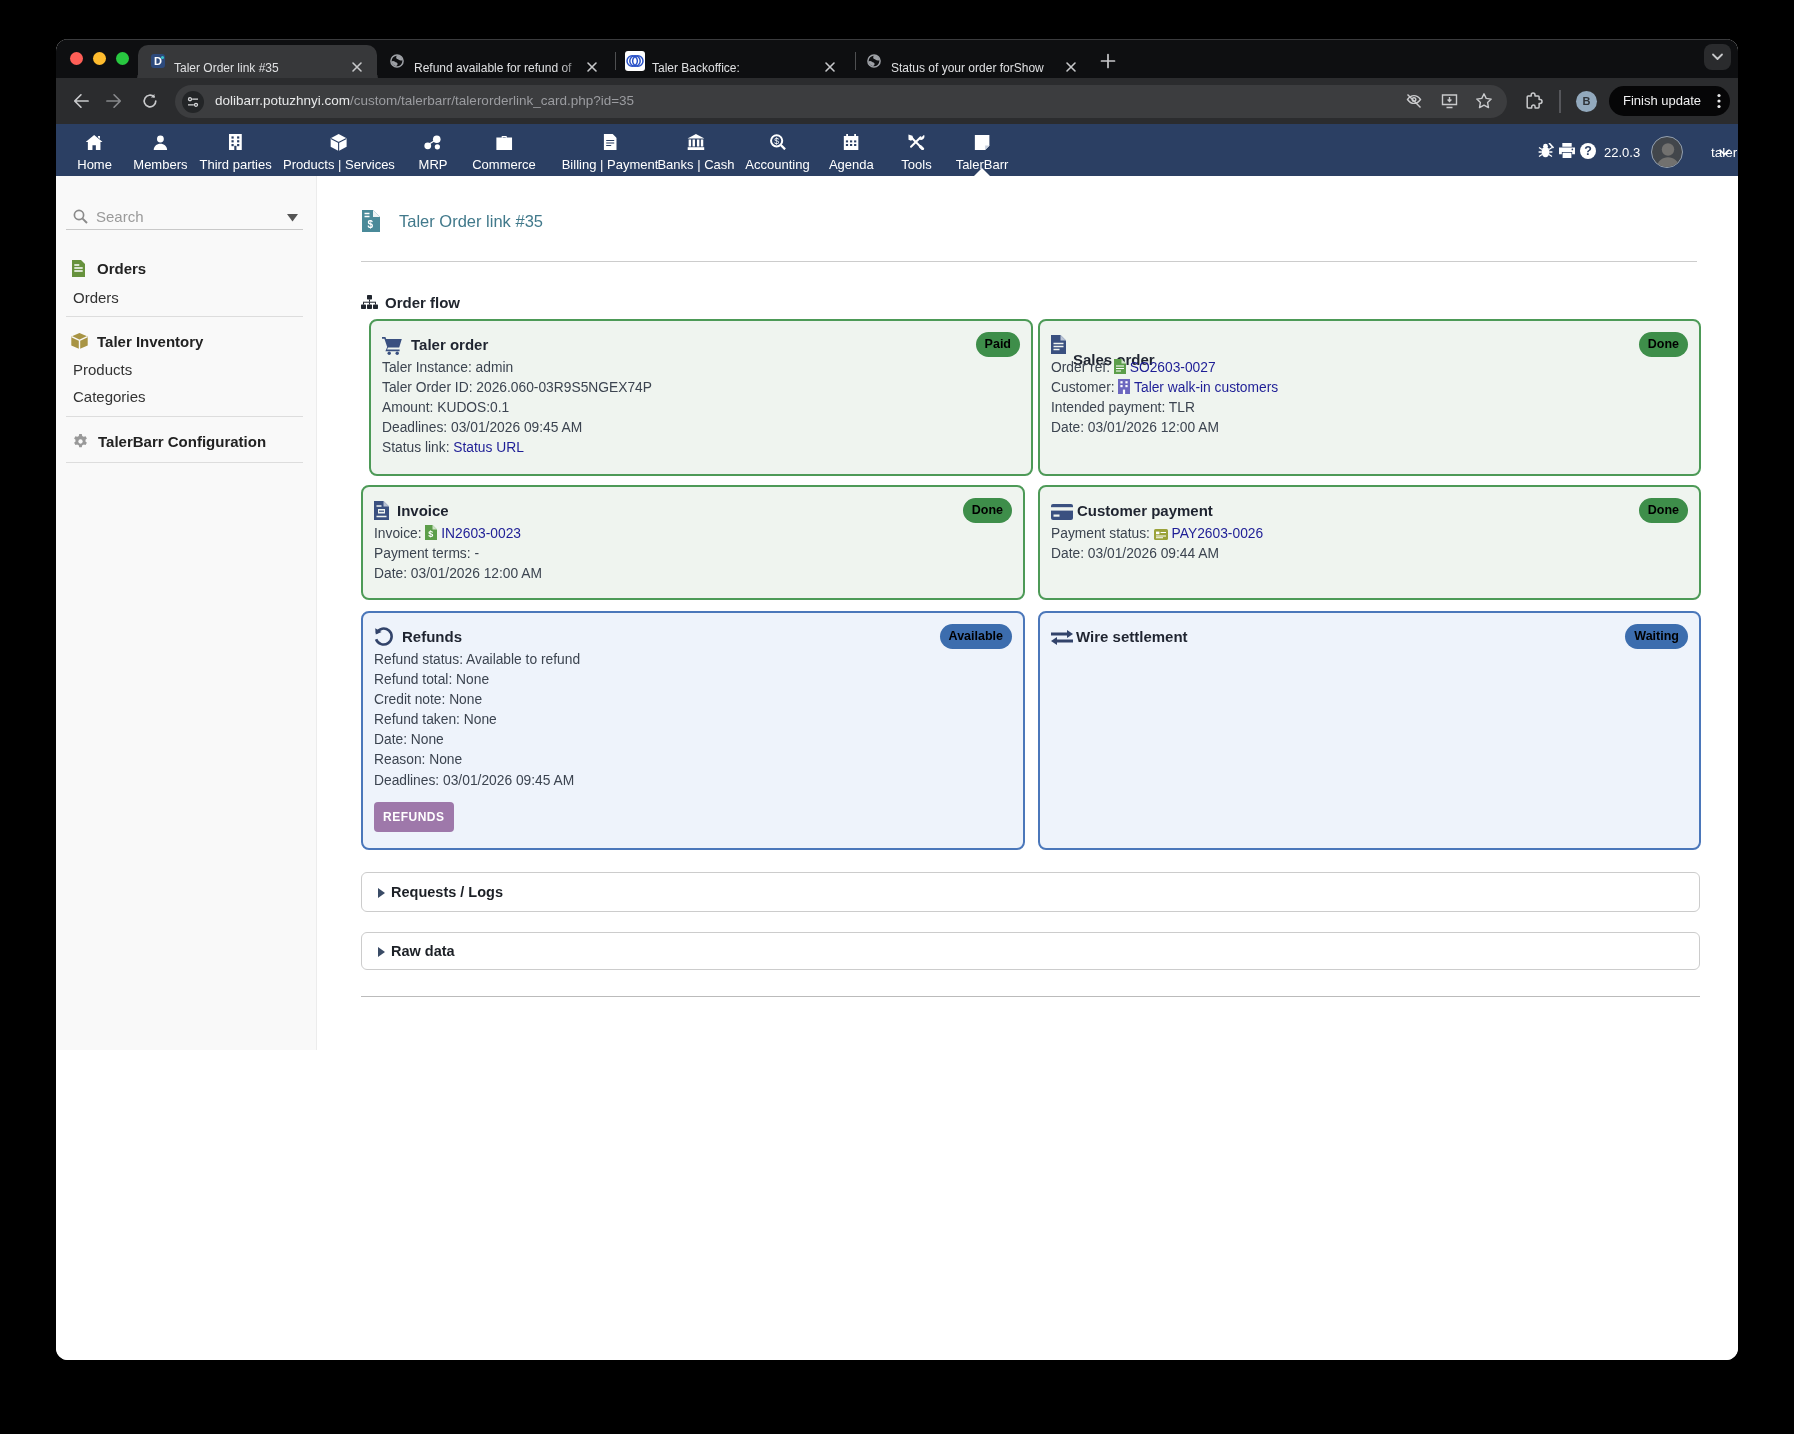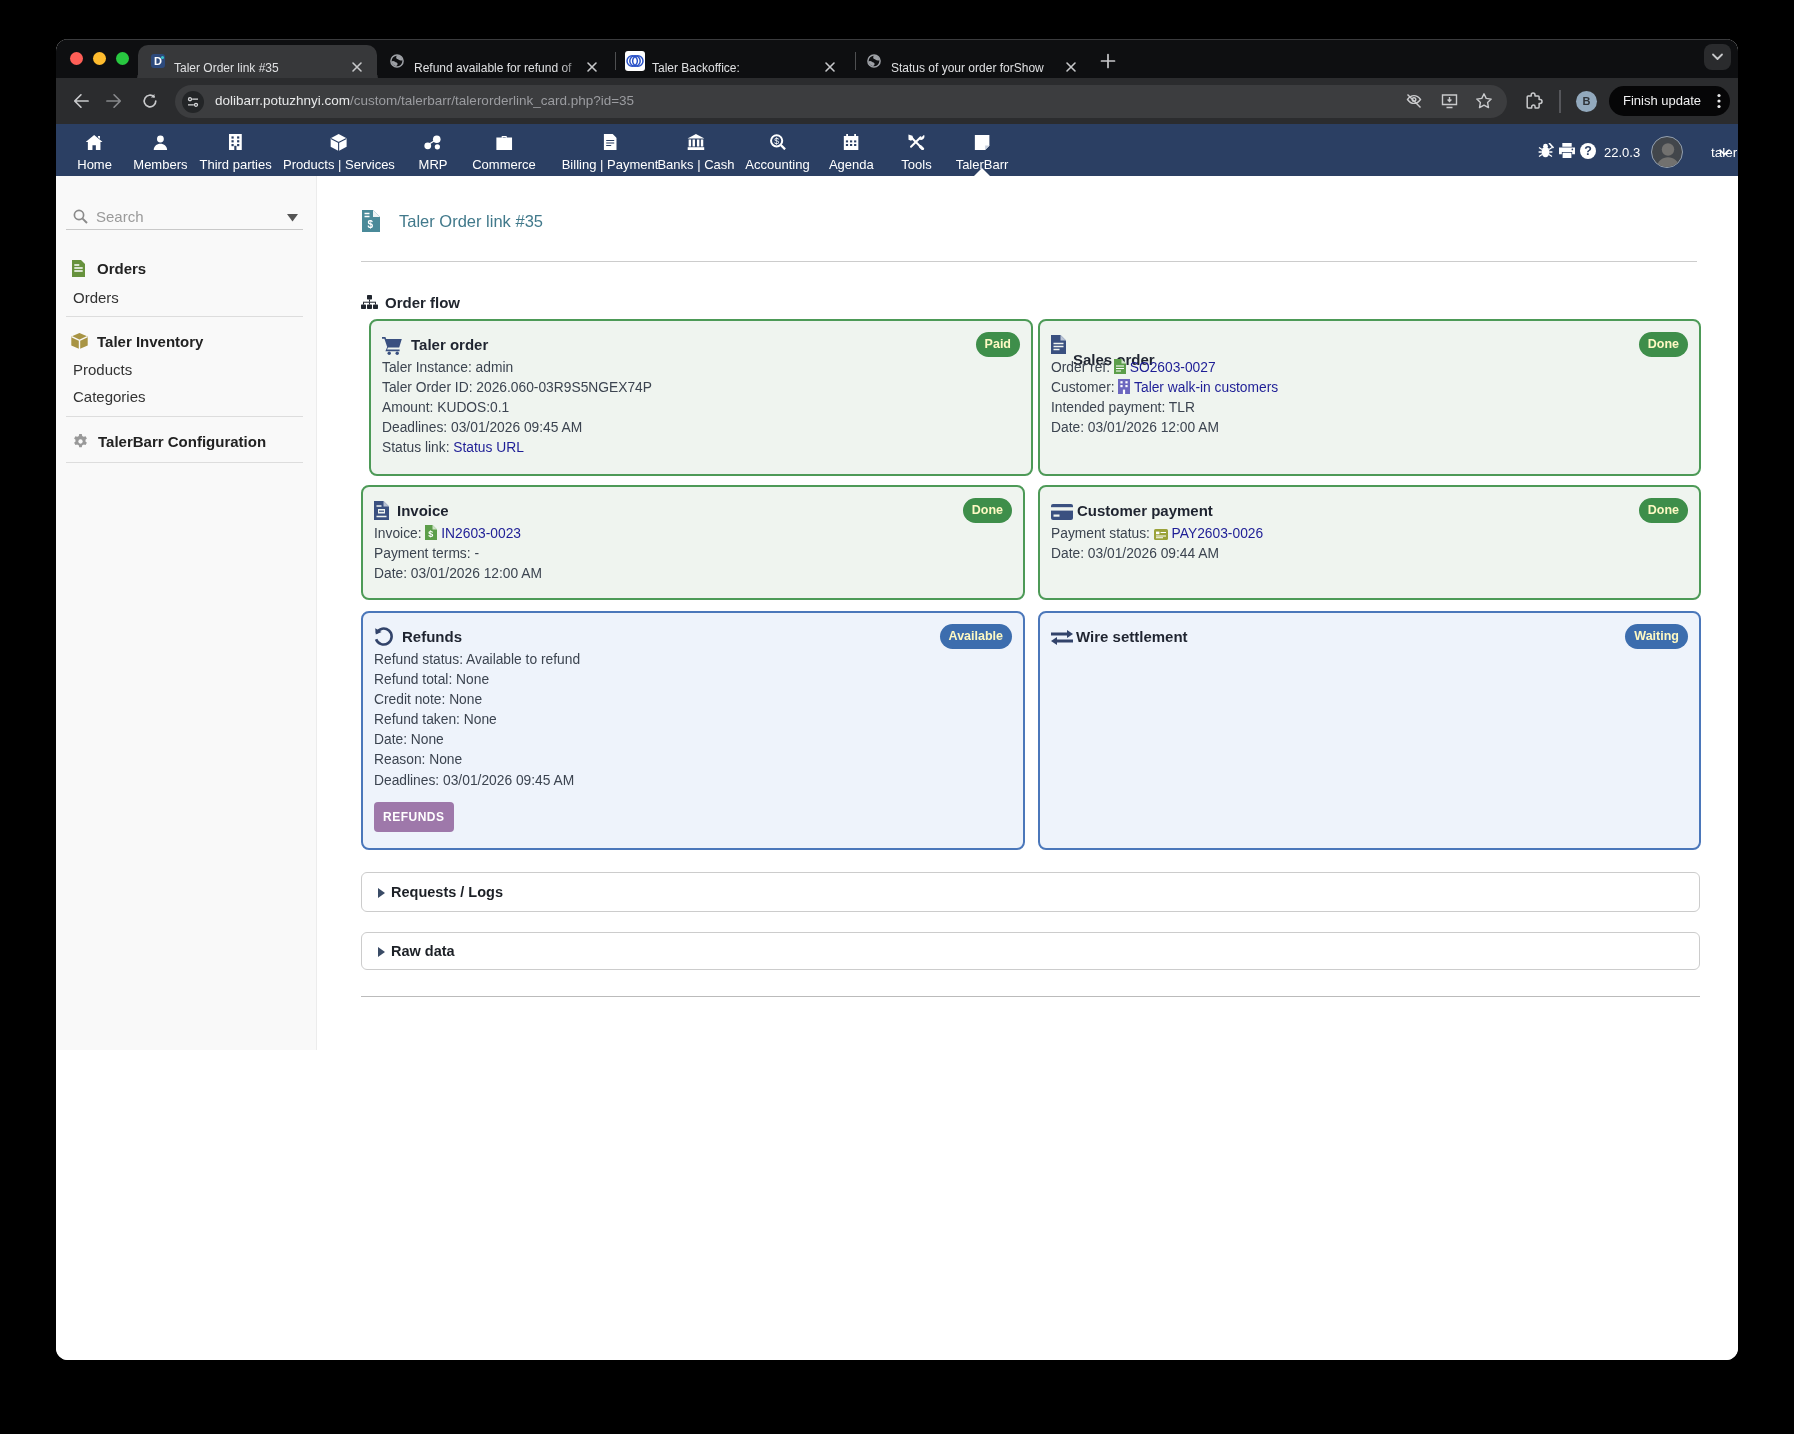--- a/index.html
+++ b/index.html
@@ -39,21 +39,21 @@
   .slink { position:absolute; left:17px; font-size:15px; color:#333; }
   .shead { position:absolute; left:41px; font-size:15px; font-weight:bold; color:#222; }
 
   #main { position:absolute; left:305px; top:0; width:1340px; }
   .hr { position:absolute; height:1px; background:#ccc; left:0; width:1336px; }
 
   .card { position:absolute; border-radius:8px; }
   .cgreen { background:#eff4ef; border:2px solid #4d9a57; }
   .cblue  { background:#eef3fb; border:2px solid #4b77ba; }
   .chead { position:absolute; left:13px; top:12px; font-size:15px; font-weight:bold; color:#1f2430; }
-  .badge { position:absolute; right:11px; top:11px; height:25px; line-height:25px; border-radius:12.5px; padding:0 9px; font-size:12.5px; font-weight:bold; color:#fef9c3; }
+  .badge { position:absolute; right:11px; top:11px; height:25px; line-height:25px; border-radius:12.5px; padding:0 9px; font-size:12.5px; font-weight:bold; color:#000000; }
   .bgreen { background:#3e8e4a; }
   .bblue { background:#3c6dae; }
   .cbody { position:absolute; left:11px; top:37px; font-size:13.8px; line-height:20.1px; color:#3c4450; }
   .cbody a { color:#1e1e96; text-decoration:none; }
   .ici { display:inline-block; vertical-align:-2px; }
 
   .panel { position:absolute; left:0; width:1339px; background:#fff; border:1px solid #ccc; border-radius:6px; }
   .ptitle { position:absolute; left:29px; font-size:14.5px; font-weight:bold; color:#1c2026; }
   .ptri { position:absolute; left:16px; width:0; height:0; border-top:5px solid transparent; border-bottom:5px solid transparent; border-left:7px solid #3a4b66; }
 

